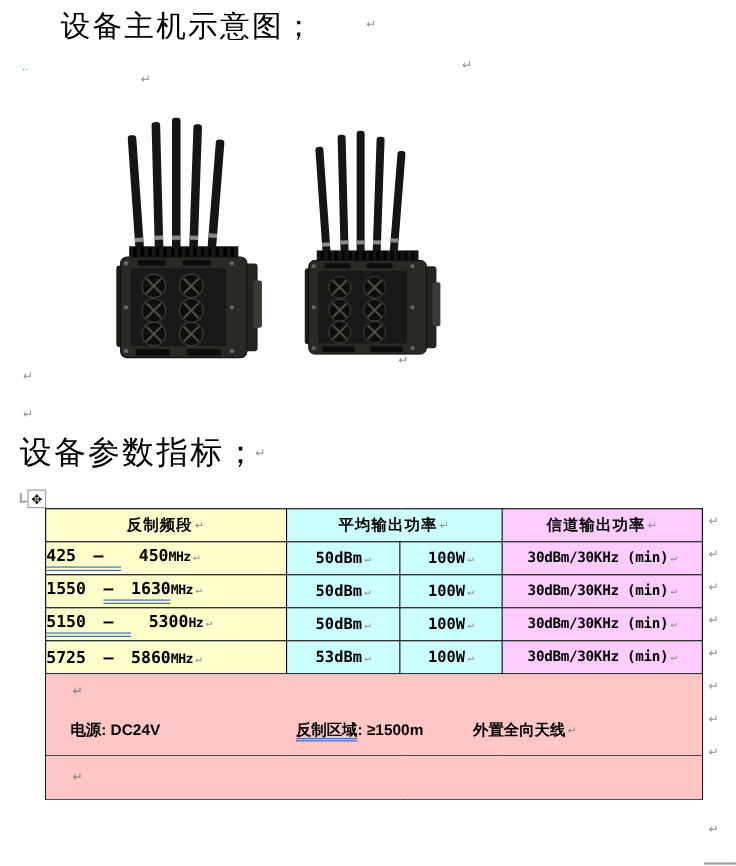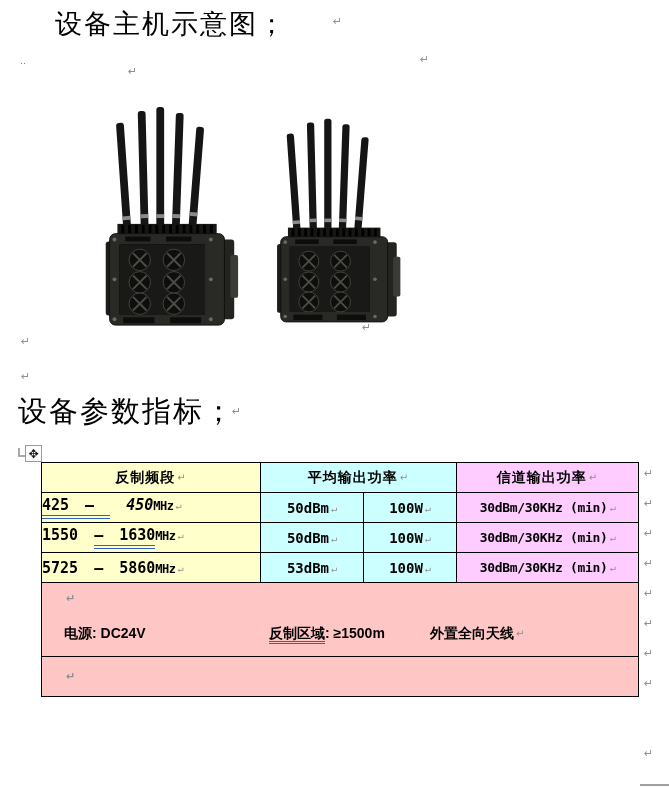--- a/index.html
+++ b/index.html
@@ -31,21 +31,21 @@
   table.spec{border-collapse:collapse;table-layout:fixed;border-radius:11px;}
   table.spec td{
     border:1px solid #000;padding:0;vertical-align:middle;overflow:hidden;
     font-weight:bold;color:#000;
   }
   .hdr{text-align:center;font-size:14px;letter-spacing:1px;}
   .band-cell{padding-left:13px;font-size:15px;font-family:"DejaVu Sans Mono","Liberation Mono",monospace;}
   .band-cell .unit{font-size:12px;letter-spacing:-0.5px;}
   .band-cell .dash1{margin:0 16px;}
   .band-cell .dash2{margin:0 16px 0 0;}
-  .num2-gap{margin-left:16px;font-style:italic;}
+  .num2-gap{margin-left:16px;}
   .ul{border-bottom:4px double #2f62c4;padding-bottom:0px;display:inline-block;line-height:1.15;}
   .ctr{text-align:center;font-size:14px;font-family:"DejaVu Sans Mono","Liberation Mono",monospace;}
   .chan{text-align:center;font-size:13px;font-family:"DejaVu Sans Mono","Liberation Mono",monospace;letter-spacing:-0.3px;}
   .footer-cell{position:relative;font-size:14px;}
   .footer-cell .fline{position:absolute;white-space:nowrap;}
   .bg-yellow{background:#FFFFCC;}
   .bg-cyan{background:#CCFFFF;}
   .bg-pink{background:#FFCCFF;}
   .bg-salmon{background:#FFC6C6;}
   .corner-line{position:absolute;left:640px;top:784px;width:29px;height:2px;background:#a0a0a0;}
@@ -187,20 +187,28 @@
   <tr style="height:30px;padding-left:42px;">
     <td class="bg-yellow band-cell">
       <span>1550</span><span class="ul" style="margin-left:16px;"><span class="dash2">–</span><span>1630</span></span><span class="unit">MHz</span><span class="cell-pilcrow">↵</span>
     </td>
     <td class="bg-cyan ctr"><span>50dBm</span><span class="cell-pilcrow">↵</span></td>
     <td class="bg-cyan ctr"><span>100W</span><span class="cell-pilcrow">↵</span></td>
     <td class="bg-pink chan"><span>30dBm/30KHz (min)</span><span class="cell-pilcrow">↵</span></td>
   </tr>
 
 
+  <tr style="height:30px;">
+    <td class="bg-yellow band-cell">
+      <span class="ul"><span>5150</span><span class="dash1">–</span></span><span class="num2-gap">5300</span><span class="unit">Hz</span><span class="cell-pilcrow">↵</span>
+    </td>
+    <td class="bg-cyan ctr"><span>50dBm</span><span class="cell-pilcrow">↵</span></td>
+    <td class="bg-cyan ctr"><span>100W</span><span class="cell-pilcrow">↵</span></td>
+    <td class="bg-pink chan"><span>30dBm/30KHz (min)</span><span class="cell-pilcrow">↵</span></td>
+  </tr>
 
   <tr style="height:30px;">
     <td class="bg-yellow band-cell">
       <span>5725</span><span class="dash1">—</span><span>5860</span><span class="unit">MHz</span><span class="cell-pilcrow">↵</span>
     </td>
     <td class="bg-cyan ctr"><span>53dBm</span><span class="cell-pilcrow">↵</span></td>
     <td class="bg-cyan ctr"><span>100W</span><span class="cell-pilcrow">↵</span></td>
     <td class="bg-pink chan"><span>30dBm/30KHz (min)</span><span class="cell-pilcrow">↵</span></td>
   </tr>
 

